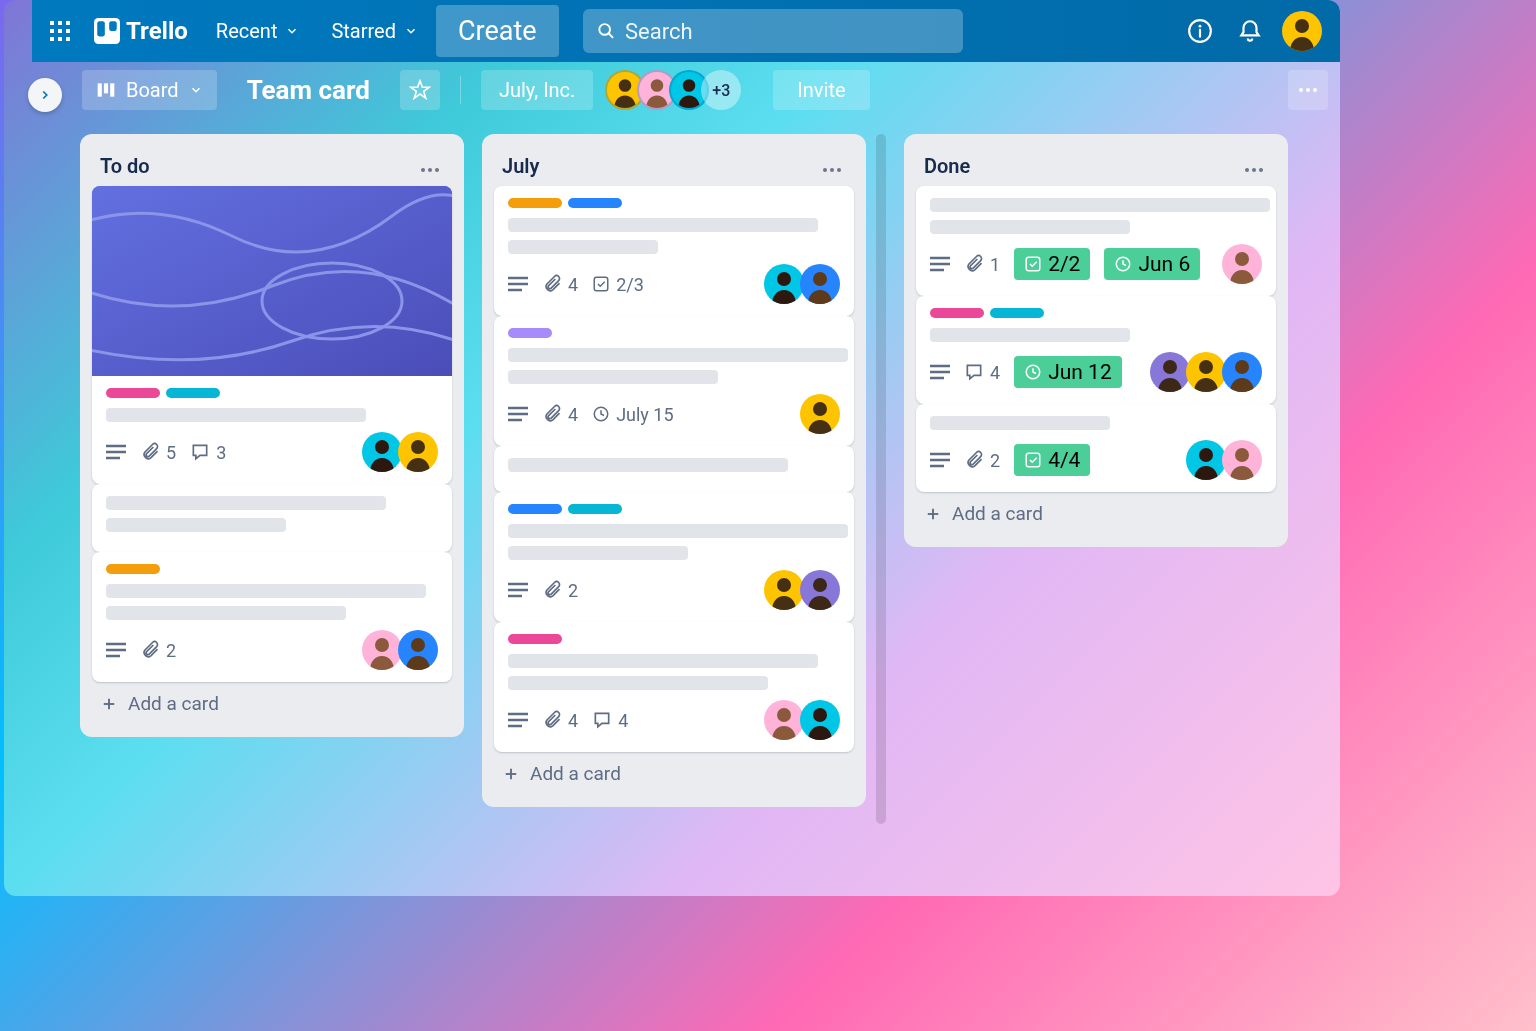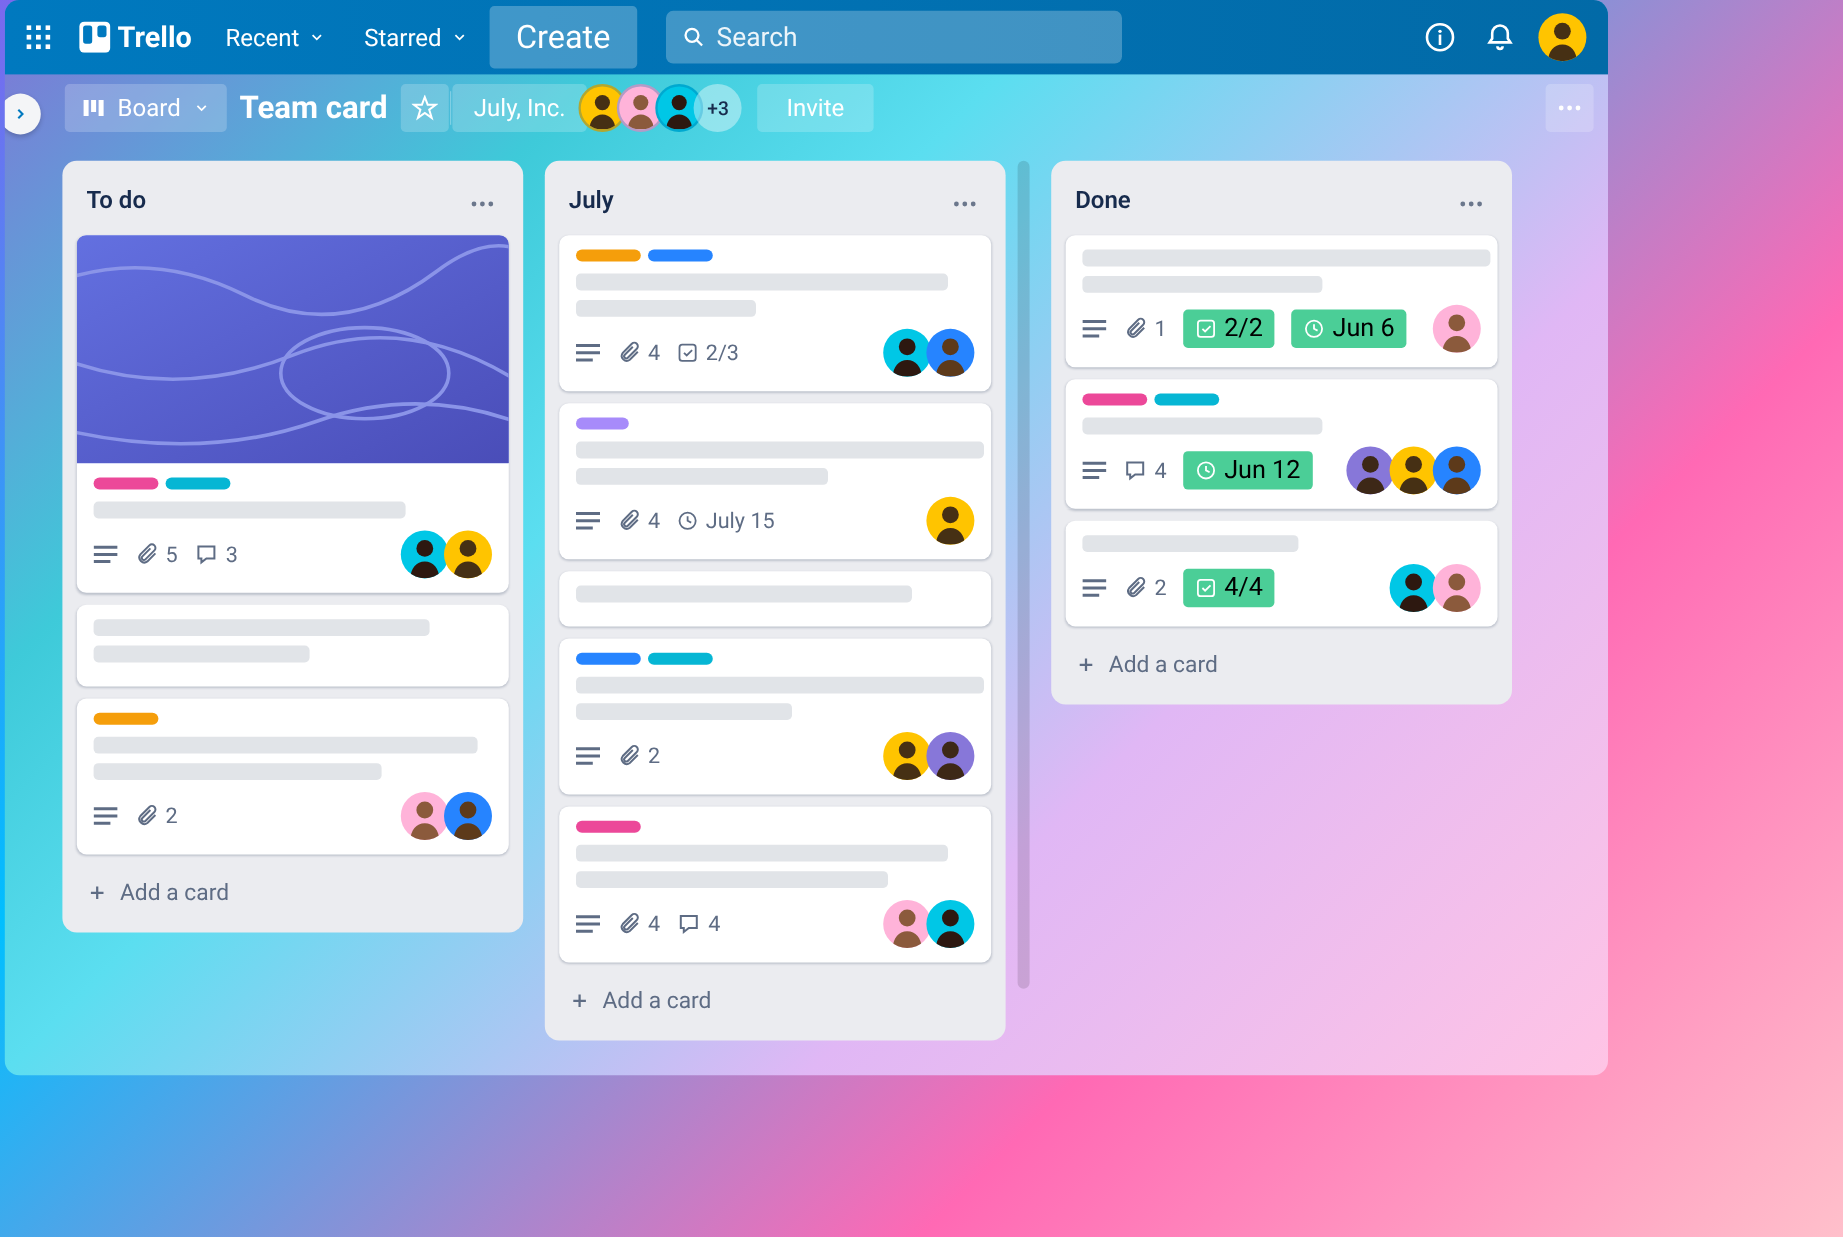--- a/index.html
+++ b/index.html
@@ -1,47 +1,47 @@
 <!DOCTYPE html>
 <html><head>
 <meta charset="utf-8">
 <style>
 * { margin: 0; padding: 0; box-sizing: border-box; font-family: -apple-system, BlinkMacSystemFont, 'Segoe UI', Roboto, sans-serif; }
 body { width: 1536px; height: 1031px; background: linear-gradient(135deg, #7b68ee 0%, #00bfff 30%, #ff69b4 70%, #ffc0cb 100%); overflow: hidden; }
-.app { width: 1336px; height: 896px; background: linear-gradient(135deg, #8075d6 0%, #3ecad9 25%, #5bdef0 40%, #e0b7f5 70%, #ffc4e5 100%); border-radius: 12px; overflow: hidden; position: relative; margin-left: 4px; }
+.app { width: 1336px; height: 896px; background: linear-gradient(135deg, #8075d6 0%, #3ecad9 25%, #5bdef0 40%, #e0b7f5 70%, #ffc4e5 100%); border-radius: 12px; overflow: hidden; position: relative; margin-left: 4px; padding-left: 28px; }
 
 
 .topnav { height: 62px; background: linear-gradient(90deg, #0079bf 0%, #026aa7 100%); display: flex; align-items: center; padding: 0 8px; gap: 4px; }
 .nav-apps { width: 40px; height: 40px; display: flex; align-items: center; justify-content: center; border-radius: 4px; cursor: pointer; color: #fff; }
 .nav-logo { display: flex; align-items: center; gap: 6px; color: #fff; font-size: 24px; font-weight: 700; padding: 0 10px; cursor: pointer; }
 .nav-btn { display: flex; align-items: center; gap: 8px; color: #fff; font-size: 20px; padding: 8px 14px; border-radius: 4px; cursor: pointer; }
 .nav-create { background: rgba(255,255,255,0.25); color: #fff; font-size: 27px; padding: 10px 22px; border-radius: 4px; cursor: pointer; }
 .nav-search { flex: 1; max-width: 380px; margin-left: 20px; background: rgba(255,255,255,0.25); border-radius: 6px; height: 44px; display: flex; align-items: center; padding: 0 14px; gap: 10px; }
 .nav-search input { background: transparent; border: none; outline: none; color: #fff; font-size: 22px; width: 100%; }
 .nav-search input::placeholder { color: rgba(255,255,255,0.9); }
 .nav-right { margin-left: auto; display: flex; align-items: center; gap: 14px; padding-right: 10px; }
 .nav-icon { width: 36px; height: 36px; display: flex; align-items: center; justify-content: center; color: #fff; cursor: pointer; border-radius: 50%; }
 
 
-.boardbar { height: 56px; display: flex; align-items: center; padding: 0 12px; gap: 1px; position: relative; }
+.boardbar { height: 56px; display: flex; align-items: center; padding: 0 12px; gap: 20px; position: relative; }
 .expand-tab { position: absolute; left: -4px; top: 16px; width: 34px; height: 34px; background: #f4f5f7; border-radius: 50%; display: flex; align-items: center; justify-content: center; color: #0079bf; font-size: 16px; cursor: pointer; z-index: 5; box-shadow: 0 2px 4px rgba(0,0,0,0.2); }
 .board-view { background: rgba(255,255,255,0.2); color: #fff; font-size: 20px; padding: 8px 14px; border-radius: 4px; display: flex; align-items: center; gap: 10px; cursor: pointer; margin-left: 38px; }
 .board-title { color: #fff; font-size: 26px; font-weight: 700; padding: 0 10px; }
 .board-star { width: 40px; height: 40px; display: flex; align-items: center; justify-content: center; color: #fff; background: rgba(255,255,255,0.2); border-radius: 4px; cursor: pointer; }
 .board-divider { width: 1px; height: 28px; background: rgba(255,255,255,0.3); }
 .board-workspace { background: rgba(255,255,255,0.2); color: #fff; font-size: 20px; padding: 8px 18px; border-radius: 4px; cursor: pointer; }
 .board-members { display: flex; align-items: center; }
 .board-members .avatar { width: 40px; height: 40px; margin-left: -8px; border: 2px solid rgba(0,100,160,0.3); }
 .board-members .more { width: 40px; height: 40px; margin-left: -8px; background: rgba(255,255,255,0.4); border-radius: 50%; display: flex; align-items: center; justify-content: center; color: #172b4d; font-size: 16px; font-weight: 500; cursor: pointer; }
 .board-invite { background: rgba(255,255,255,0.2); color: #fff; font-size: 20px; padding: 8px 24px; border-radius: 4px; cursor: pointer; margin-left: 12px; }
 .board-menu { margin-left: auto; width: 40px; height: 40px; display: flex; align-items: center; justify-content: center; color: #fff; background: rgba(255,255,255,0.2); border-radius: 4px; cursor: pointer; }
 
 
 .lists { display: flex; gap: 18px; padding: 16px 48px; align-items: flex-start; overflow-x: auto; }
-.list { background: #ebecf0; border-radius: 12px; width: 384px; flex-shrink: 0; padding: 12px; display: flex; flex-direction: column; gap: 10px; }
+.list { background: #ebecf0; border-radius: 12px; width: 384px; flex-shrink: 0; padding: 12px; display: flex; flex-direction: column; }
 .list-header { display: flex; justify-content: space-between; align-items: center; padding: 4px 8px; }
 .list-title { font-size: 20px; font-weight: 600; color: #172b4d; }
 .list-dots { color: #6b778c; font-size: 20px; cursor: pointer; padding: 4px; }
 
 
 .card { background: #fff; border-radius: 8px; box-shadow: 0 1px 2px rgba(9,30,66,0.2); cursor: pointer; overflow: hidden; }
 .card-cover { height: 190px; background: linear-gradient(135deg, #5e72e4 0%, #4c5fd7 100%); position: relative; }
 .card-cover svg { position: absolute; width: 100%; height: 100%; }
 .card-body { padding: 12px 14px; }
 .labels { display: flex; gap: 6px; margin-bottom: 10px; }

